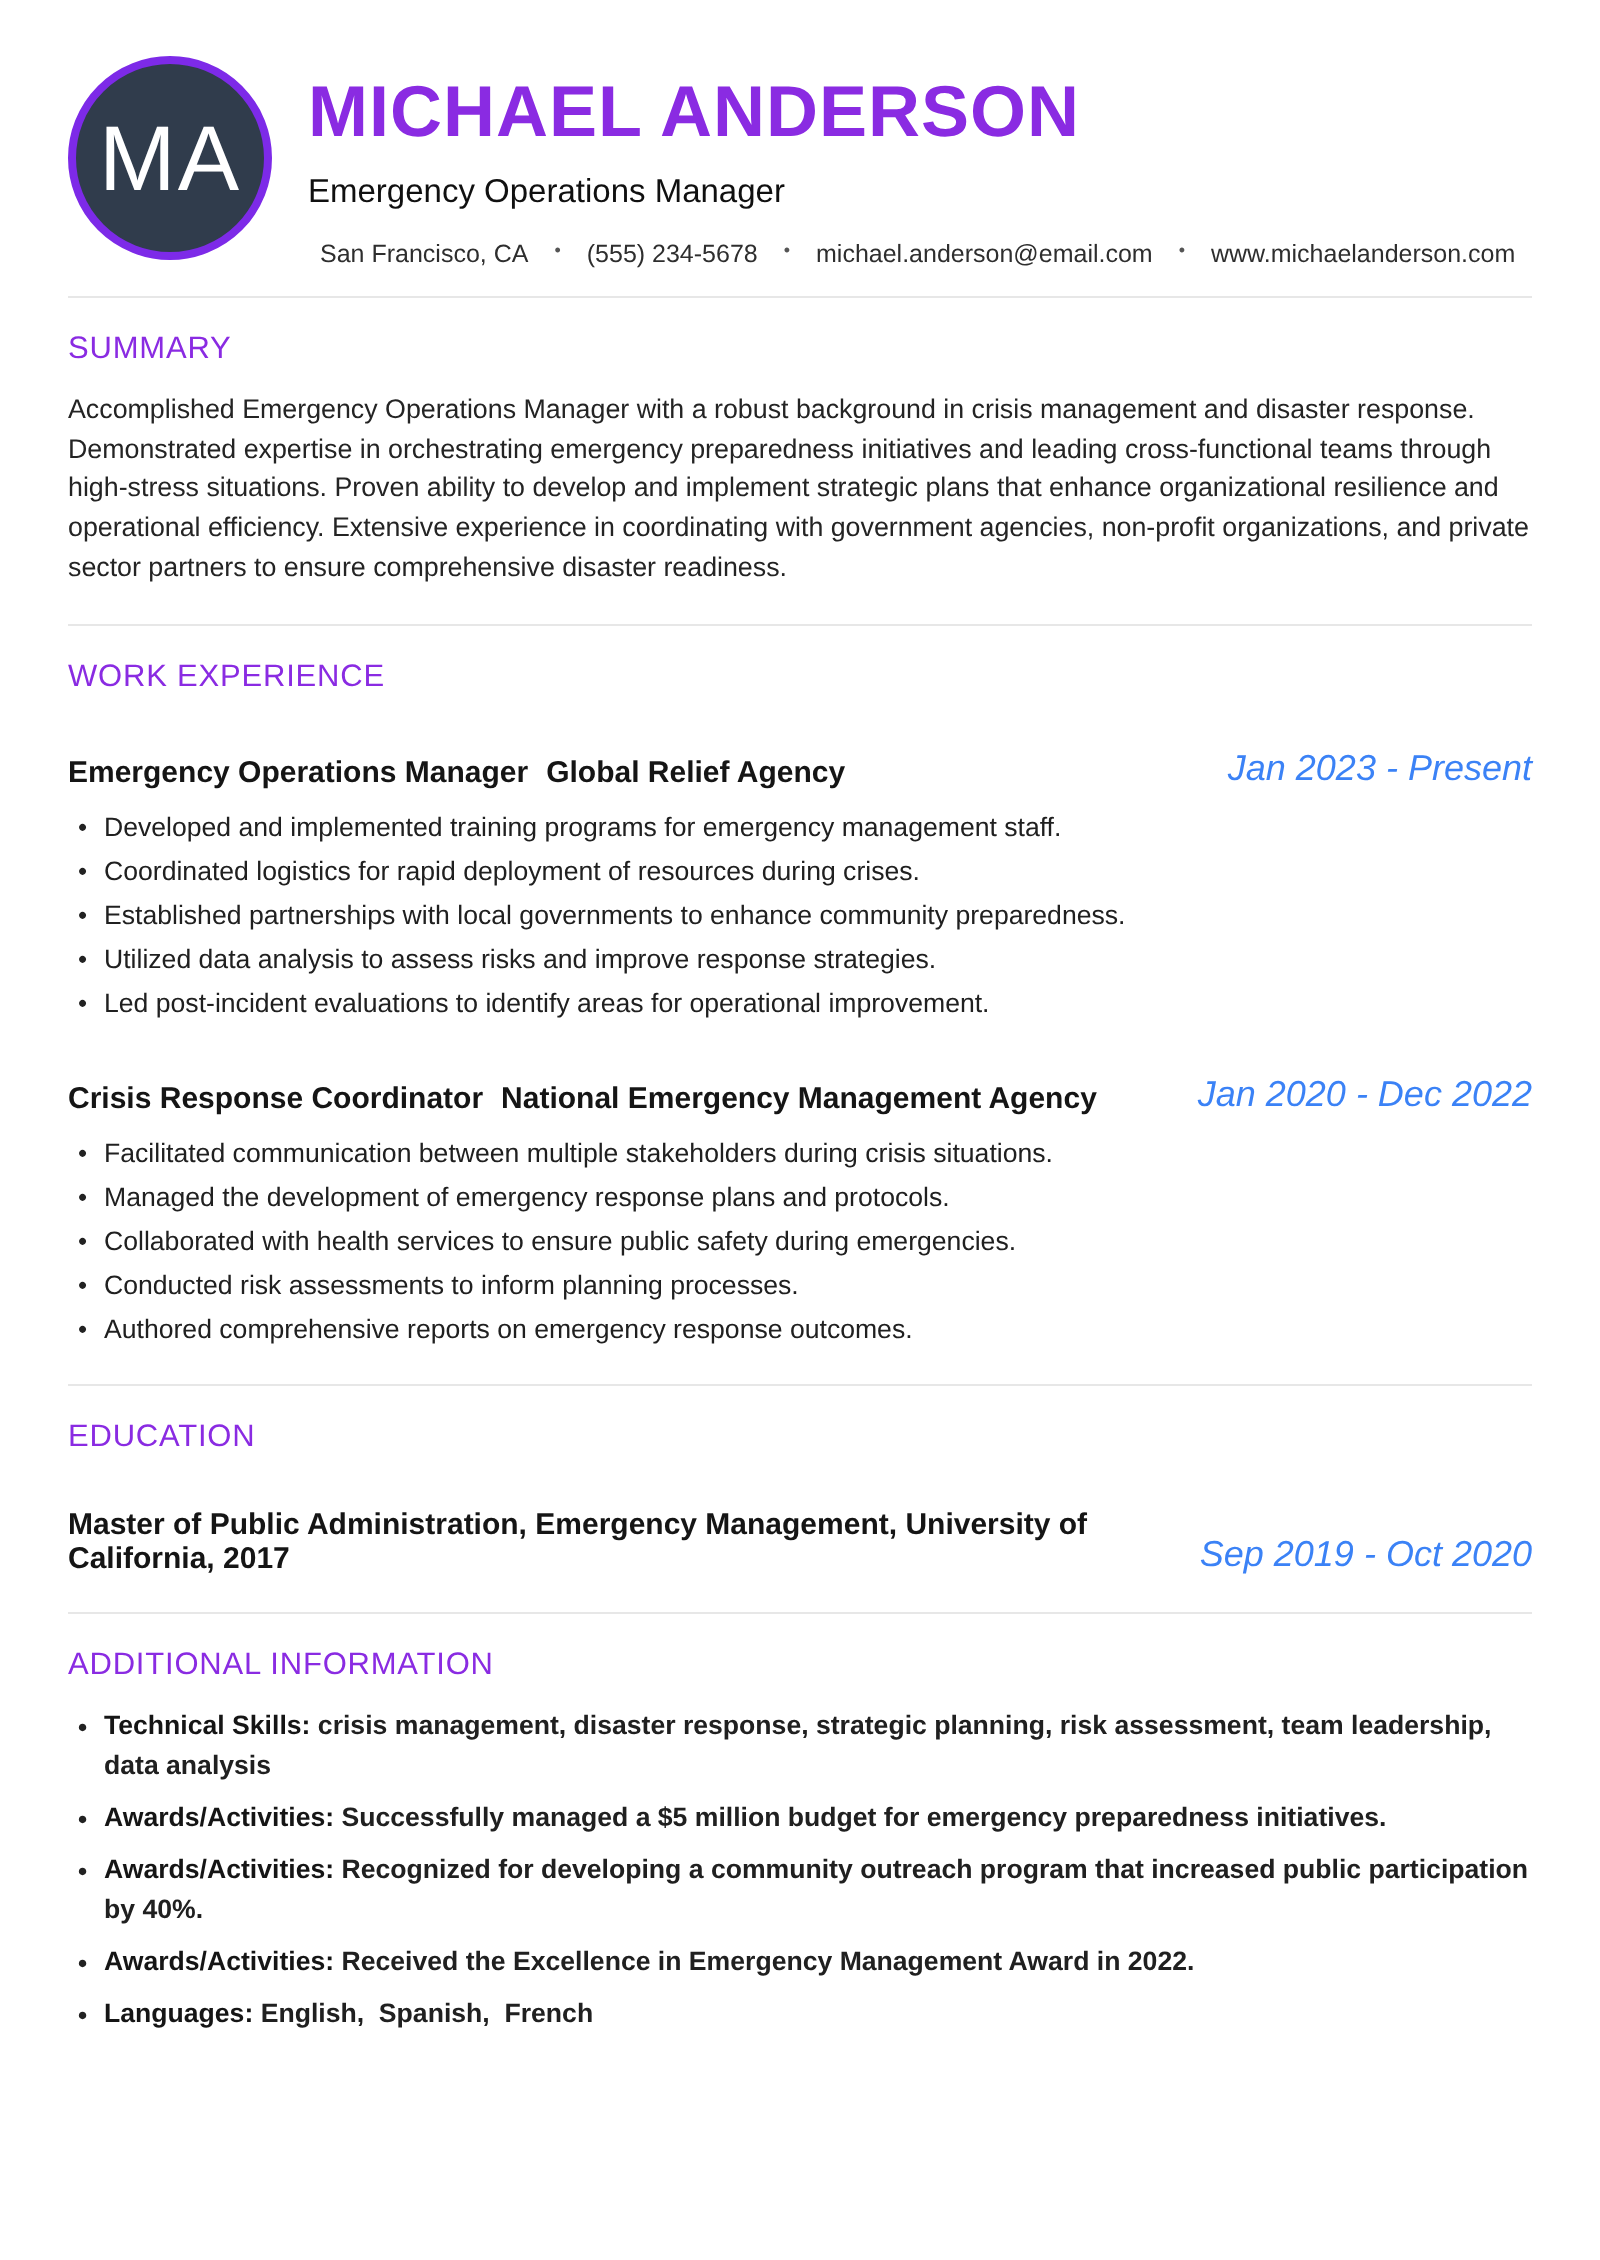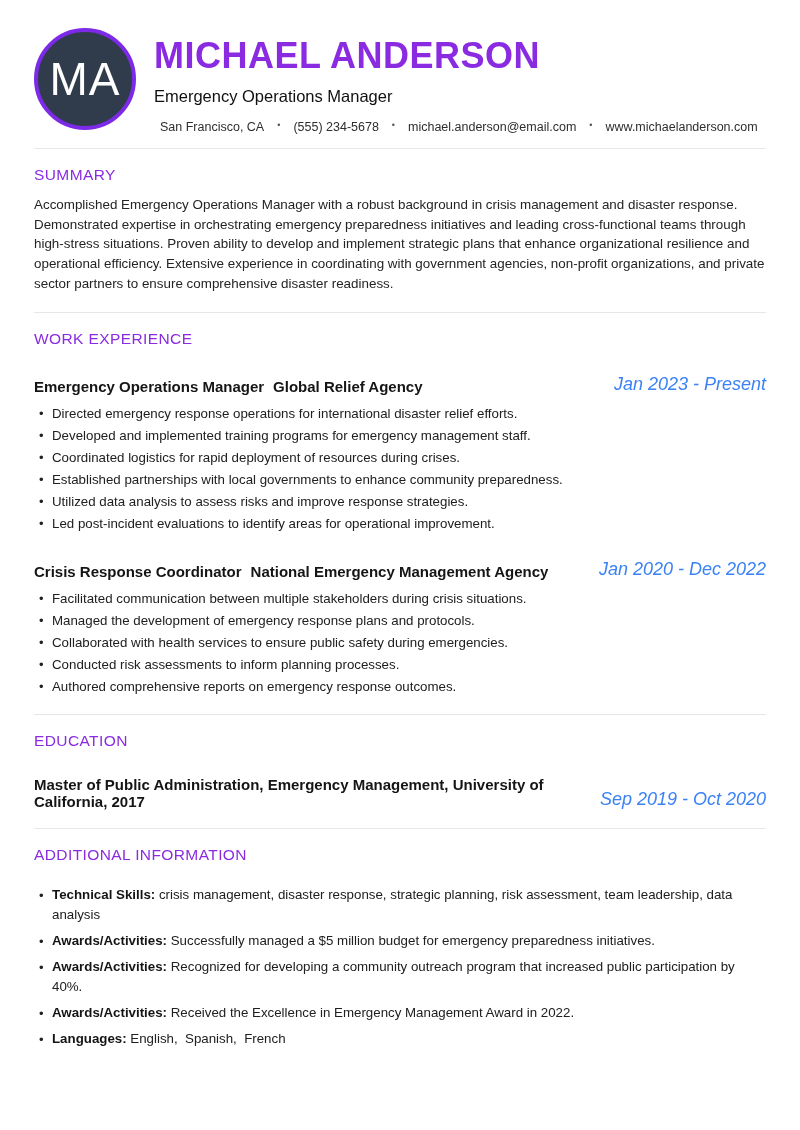--- a/index.html
+++ b/index.html
@@ -40,21 +40,21 @@
   .entry-title .company{margin-left:9px;}
   .dates{font-size:18px;font-style:italic;color:#3b82f6;font-weight:normal;
          white-space:nowrap;margin-left:16px;}
 
   ul.bullets{list-style:none;margin:10px 0 0;padding:0;}
   ul.bullets li{position:relative;padding-left:18px;font-size:13.3px;
                 line-height:1.36;margin-bottom:4px;color:#202020;}
   ul.bullets li::before{content:"\2022";position:absolute;left:5px;top:0;
                         font-size:13px;color:#222;}
 
-  ul.bullets.spread{margin-top:21px;}
+  ul.bullets.spread{margin-top:11px;font-weight:bold;}
   ul.bullets.spread li{line-height:1.5;margin-bottom:6px;}
   ul.bullets.spread li::before{top:1px;}
   .item-text{white-space:pre-wrap;}
   b.item-label{color:#151515;}
 </style>
 </head>
 <body>
 
 <div class="page">
 
@@ -90,21 +90,20 @@
     <h2 class="sec-h">WORK EXPERIENCE</h2>
 
     <div>
       <div class="entry-row">
         <div class="entry-title">
           <span>Emergency Operations Manager</span><span class="company">Global Relief Agency</span>
         </div>
         <span class="dates">Jan 2023 - Present</span>
       </div>
       <ul class="bullets">
-        <li>Directed emergency response operations for international disaster relief efforts.</li>
         <li>Developed and implemented training programs for emergency management staff.</li>
         <li>Coordinated logistics for rapid deployment of resources during crises.</li>
         <li>Established partnerships with local governments to enhance community preparedness.</li>
         <li>Utilized data analysis to assess risks and improve response strategies.</li>
         <li>Led post-incident evaluations to identify areas for operational improvement.</li>
       </ul>
     </div>
 
     <div>
       <div class="entry-row">

